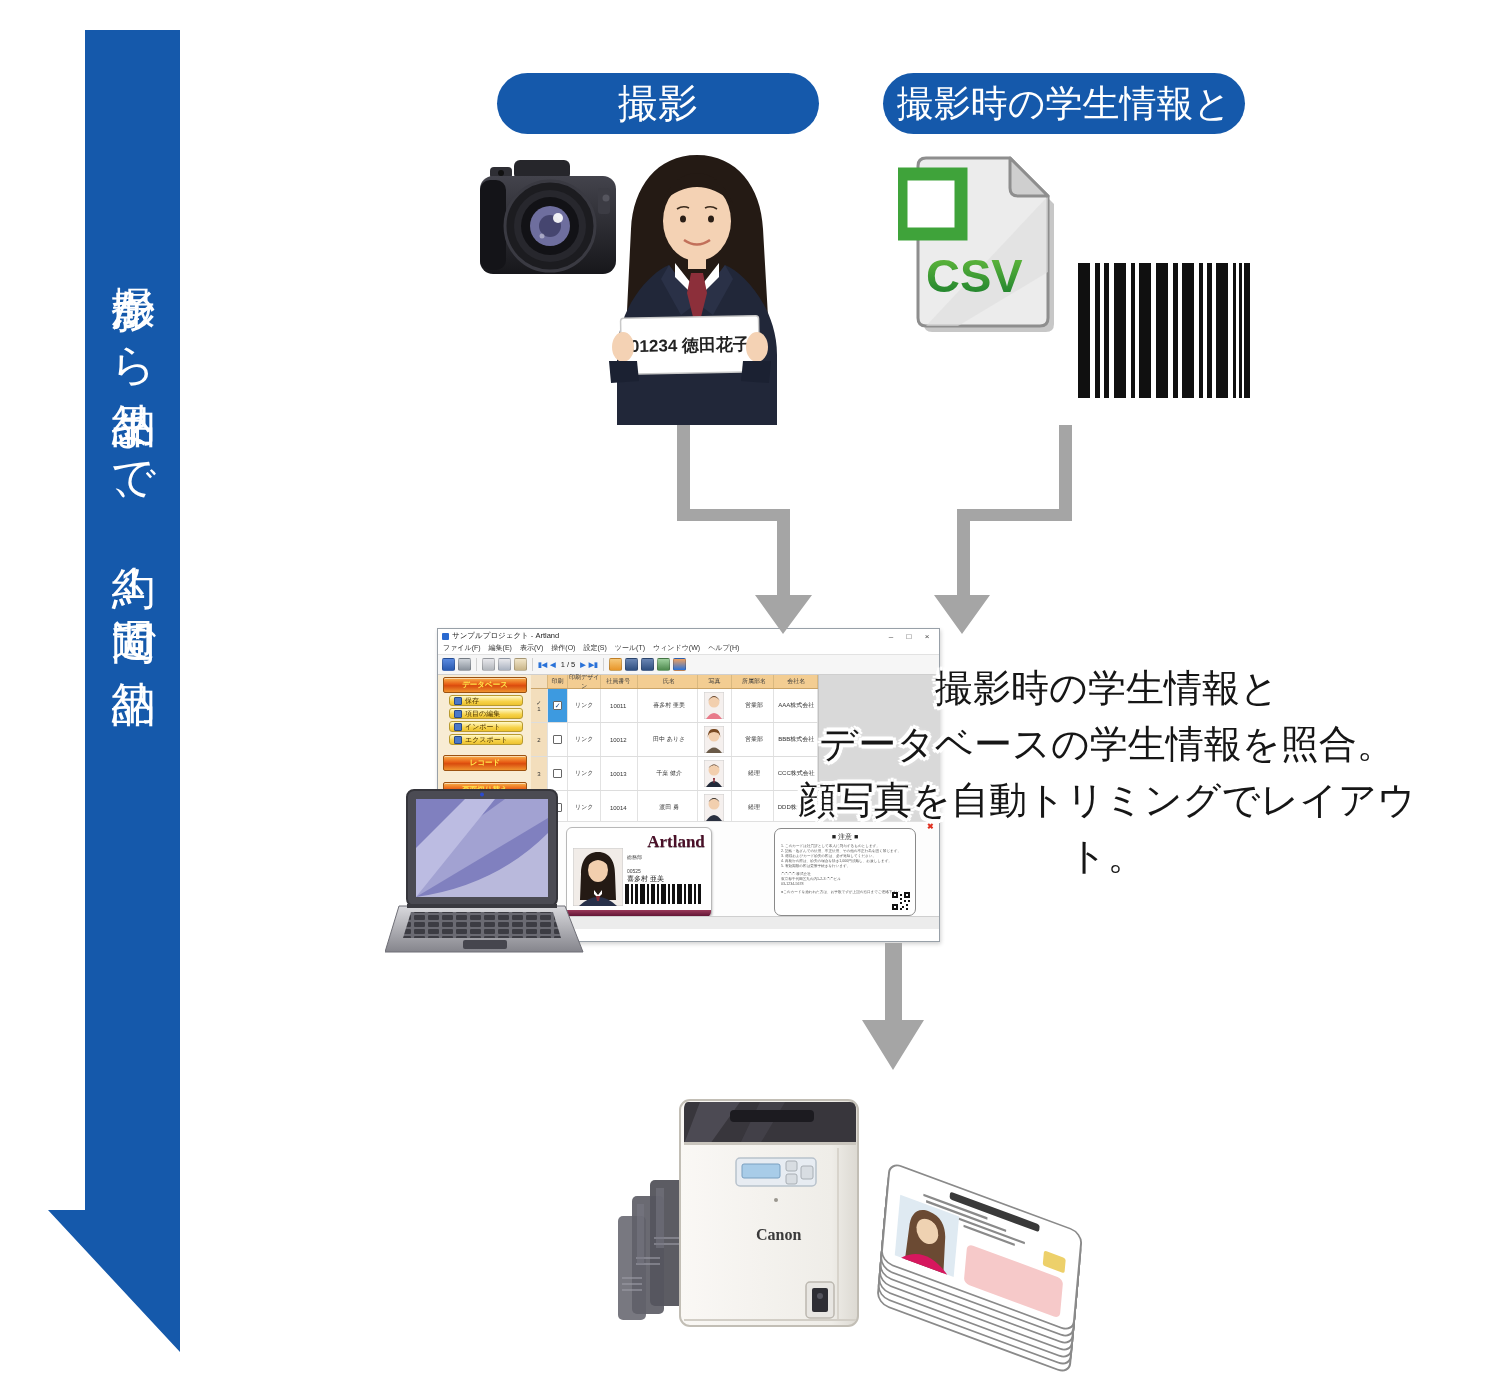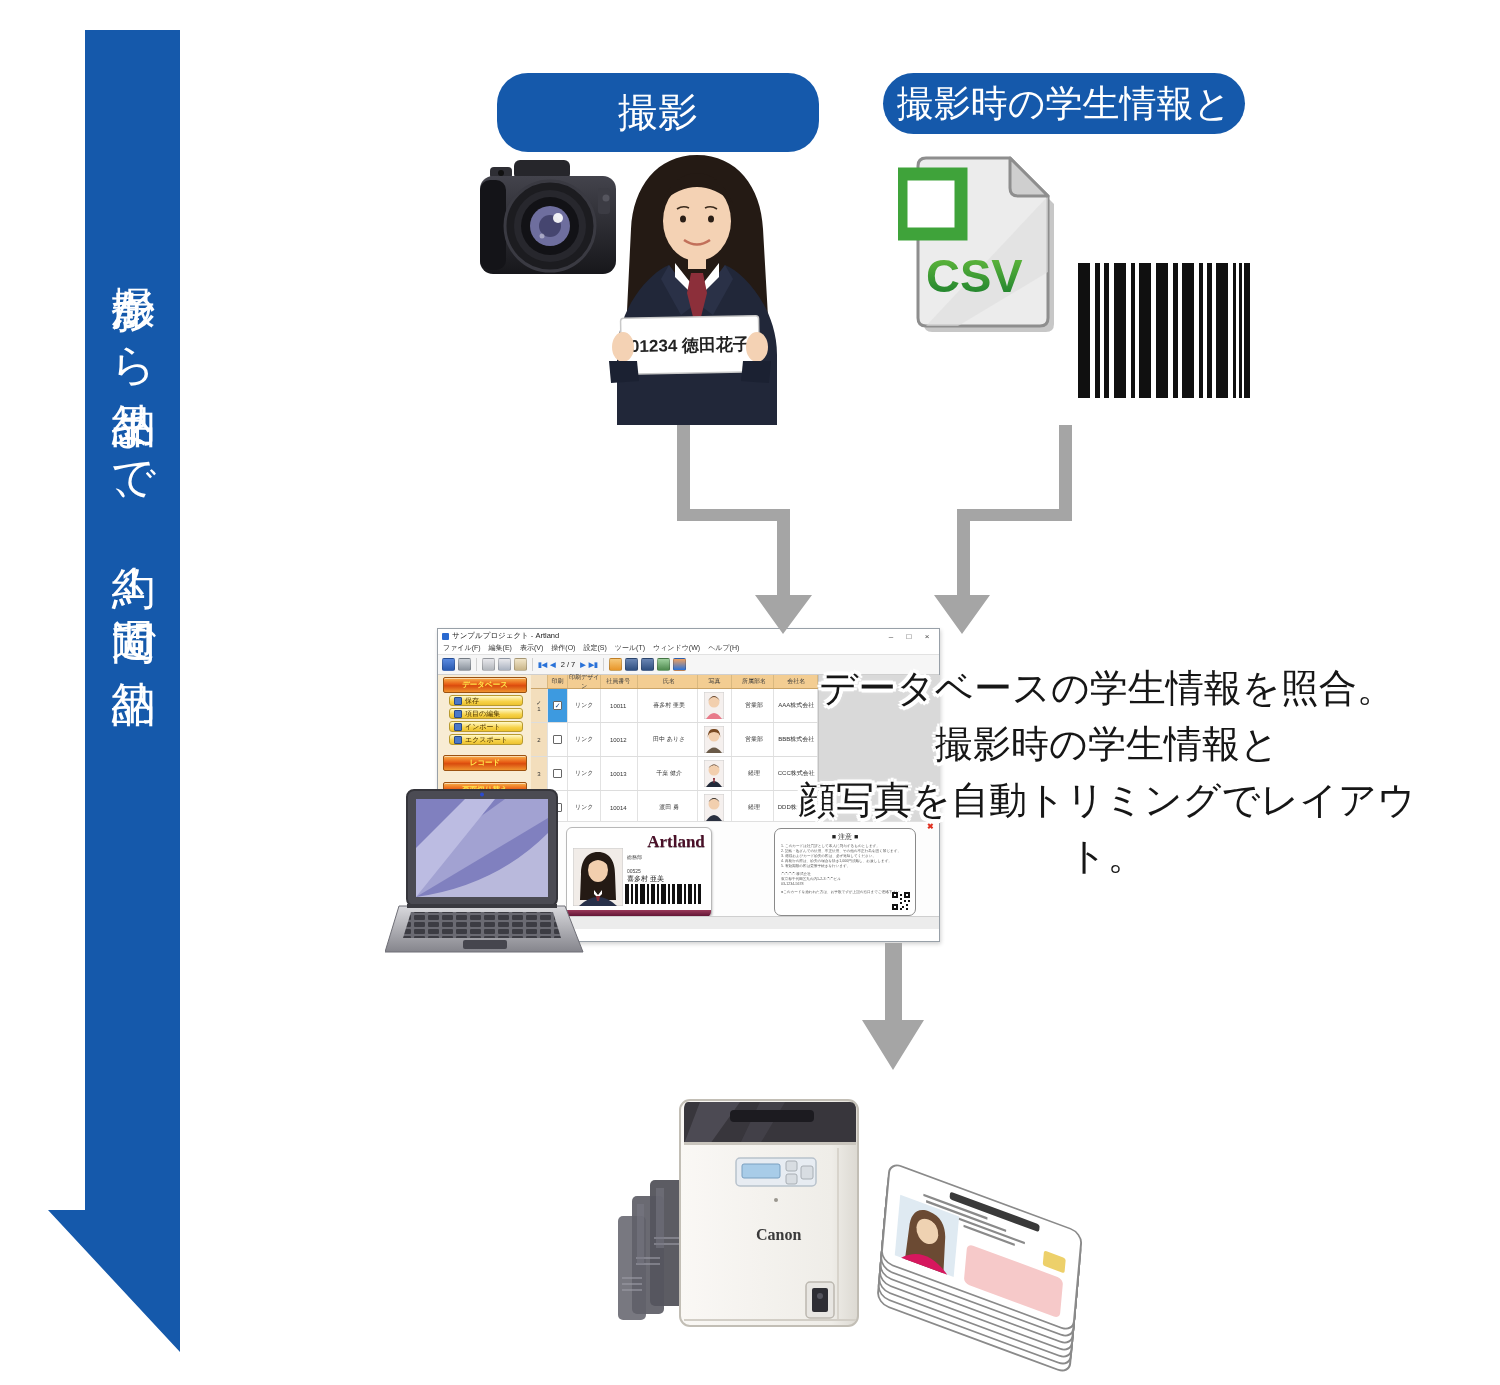--- a/index.html
+++ b/index.html
@@ -7,21 +7,21 @@
          font-family:"Liberation Sans",sans-serif;}
   .abs{position:absolute;}
   
   #ribbon-svg{left:0;top:0;z-index:1;}
   #ribbon-text{left:88px;top:252px;width:92px;z-index:2;
     writing-mode:vertical-rl;text-orientation:upright;
     color:#fff;font-size:44px;letter-spacing:4px;line-height:92px;text-align:left;}
   
   .pill{background:#1559ab;border-radius:31px;color:#fff;display:flex;
         align-items:center;justify-content:center;z-index:2;font-weight:500;}
-  #pill-shoot{left:497px;top:73px;width:322px;height:79px;font-size:40px;}
+  #pill-shoot{left:497px;top:73px;width:322px;height:61px;font-size:40px;}
   #pill-data{left:883px;top:73px;width:362px;height:61px;font-size:37px;}
   
   #annotation{left:762px;top:660px;width:690px;z-index:6;text-align:center;
     font-size:38px;line-height:56px;color:#161616;font-weight:500;
     text-shadow:-3px -3px 0 #fff,3px -3px 0 #fff,-3px 3px 0 #fff,3px 3px 0 #fff,
       0 -4px 0 #fff,0 4px 0 #fff,-4px 0 0 #fff,4px 0 0 #fff,0 0 7px #fff;}
   
   #app{left:437px;top:628px;width:501px;height:312px;background:#fff;
        border:1px solid #98a0a8;box-shadow:1px 2px 4px rgba(0,0,0,.18);z-index:3;
        font-size:7px;color:#222;}
@@ -218,21 +218,21 @@
     <div id="toolbar">
       <div class="ticon" style="background:linear-gradient(#5a8ae0,#2a5ab0)"></div>
       <div class="ticon" style="background:linear-gradient(#cfd4da,#8a929c)"></div>
       <div class="tsep"></div>
       <div class="ticon" style="background:linear-gradient(#e8e8ec,#b2b6bc)"></div>
       <div class="ticon" style="background:linear-gradient(#e8e8ec,#aab2c0)"></div>
       <div class="ticon" style="background:linear-gradient(#f2e6c8,#c8b488)"></div>
       <div class="tsep"></div>
       <span class="navg">▮◀</span>
       <span class="navg">◀</span>
-      <span id="page-ind">2 / 7</span>
+      <span id="page-ind">1 / 5</span>
       <span class="navg">▶</span>
       <span class="navg">▶▮</span>
       <div class="tsep"></div>
       <div class="ticon" style="background:linear-gradient(#f6c878,#e8962a)"></div>
       <div class="ticon" style="background:linear-gradient(#6a86b4,#2f4f80)"></div>
       <div class="ticon" style="background:linear-gradient(#6a86b4,#2f4f80)"></div>
       <div class="ticon" style="background:linear-gradient(#9ed09e,#4e8a4e)"></div>
       <div class="ticon" style="background:linear-gradient(#f0a060,#2a72d8)"></div>
     </div>
 
@@ -465,22 +465,22 @@
     <polygon points="31,109 31,60 80,11 110,11" fill="#bcbce2"></polygon>
     <path d="M31,109 Q110,98 163,45 L163,109 Z" fill="#ffffff" opacity="0.45"></path>
     <circle cx="97" cy="6.5" r="2" fill="#2a4ad0"></circle>
     <polygon points="14,118 180,118 198,164 0,164" fill="url(#lapbase)" stroke="#6e6e76" stroke-width="1"></polygon>
     <rect x="22" y="116" width="150" height="4" fill="#3a3a40"></rect>
     <polygon points="26,124 168,124 176,150 18,150" fill="url(#keys)"></polygon>
     <rect x="78" y="152" width="44" height="9" rx="2" fill="#46464e"></rect>
   </svg>
 
   <div class="abs" id="annotation">
+    <div>撮影時の学生情報と</div>
     <div>データベースの学生情報を照合。</div>
-    <div>撮影時の学生情報と</div>
     <div>顔写真を自動トリミングでレイアウト。</div>
   </div>
 
   <svg class="abs" style="left:610px;top:1088px;z-index:3" width="260" height="250" viewBox="0 0 260 250">
     <defs>
       <linearGradient id="prbody" x1="0" y1="0" x2="1" y2="0">
         <stop offset="0" stop-color="#faf8f5"></stop>
           <stop offset="0.85" stop-color="#efede8"></stop>
           <stop offset="1" stop-color="#dcd9d2"></stop>
       </linearGradient>

